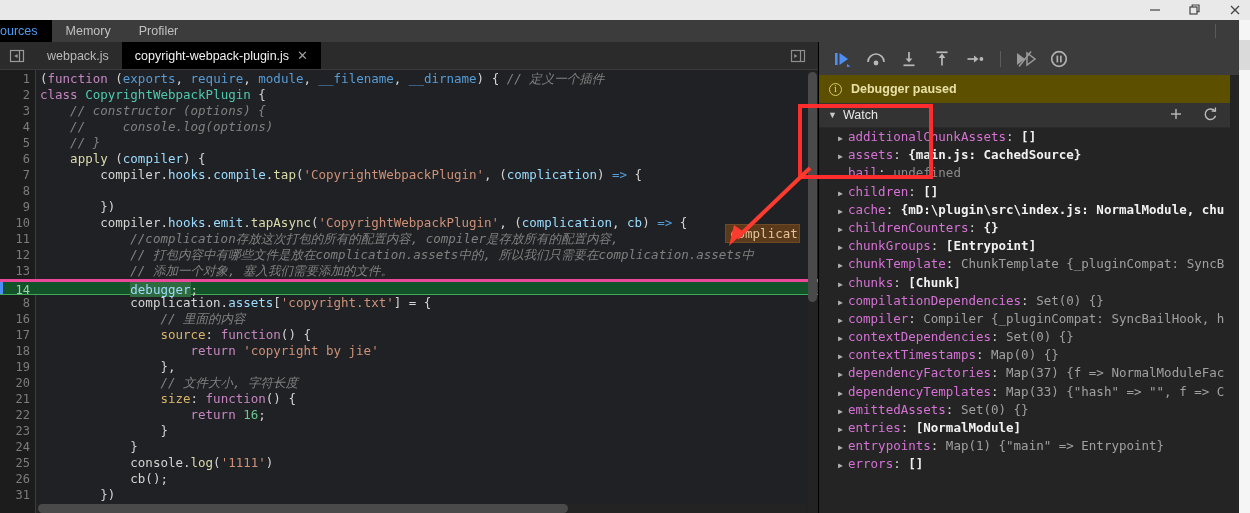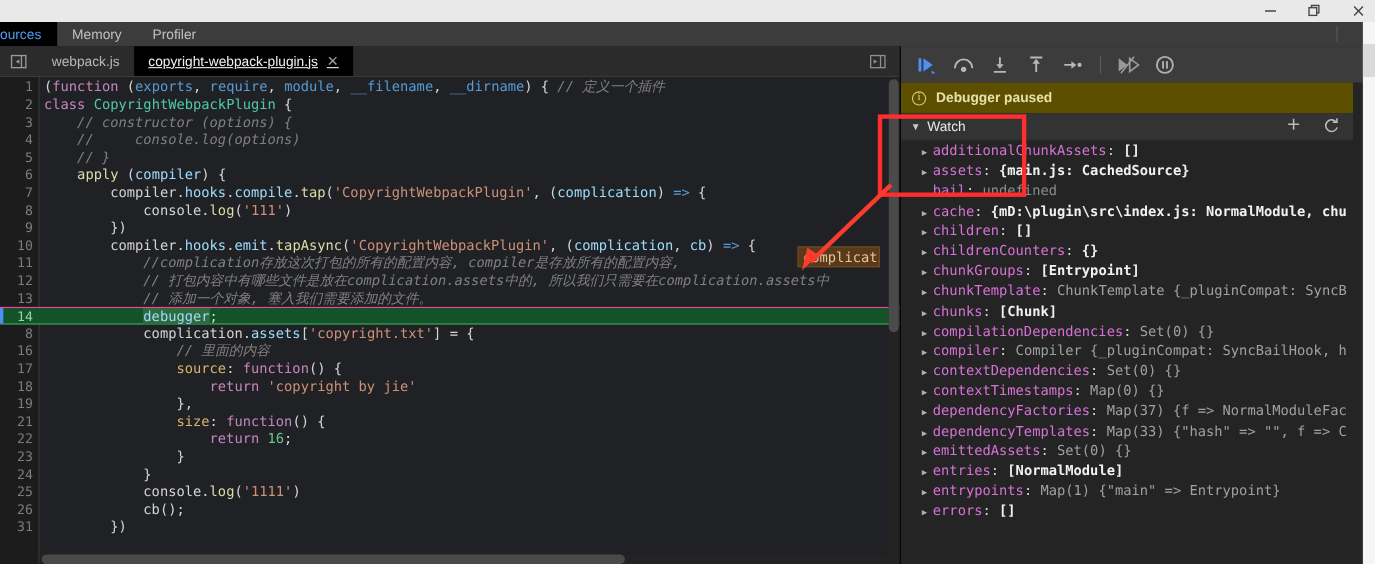--- a/index.html
+++ b/index.html
@@ -47,21 +47,21 @@
     display:flex; align-items:stretch;
   }
   .nav-toggle {
     width:34px; display:flex; align-items:center; justify-content:center;
   }
   .nav-toggle svg { display:block; }
   .file-tab {
     display:flex; align-items:center; gap:8px; padding:0 13px;
     font-size:12.5px; color:#b9b9b9; white-space:nowrap;
   }
-  .file-tab.active { background:#000000; color:#f1f1f1;text-decoration:underline; }
+  .file-tab.active { background:#000000; color:#f1f1f1; }
   .file-tab .x { color:#a0a0a0; font-size:13px; line-height:1; }
   .tab-right-icon {
     position:absolute; right:6px; top:0; height:28px;
     display:flex; align-items:center; padding:0 6px;
   }
 
   
   .code-area {
     position:absolute; left:0; top:28px; width:818px; height:443px;
     background:#202124; overflow:hidden;
@@ -74,21 +74,21 @@
   }
   .code-lines { position:absolute; left:0; top:1px; width:818px; }
   .cline { position:relative; height:16px; line-height:16px; white-space:pre; }
   .lnum {
     position:absolute; left:0; width:30px; text-align:right;
     color:#7c7c7c; font-size:12px;
   }
   .ctext { position:absolute; left:40px; color:#d4d4d4; }
   .cline.hl { background:#14532a; }
   .cline.hl .lnum { color:#9fd0a8; }
-  .cline.hl-top { border-top:1px solid #ec4899; }
+  .cline.hl-top { border-top:3px solid #ec4899; }
   .cline.hl-bot { border-bottom:1px solid #3ea95a; }
   .cline.hl::before {
     content:""; position:absolute; left:0; top:0; bottom:0; width:3px; background:#4d8ef7;
   }
   .sel { background:#2f6b3f; }
 
   
   .t-kw   { color:#c586c0; }       
   .t-kw2  { color:#569cd6; }       
   .t-fn   { color:#dcdcaa; }       
@@ -269,32 +269,33 @@
     <div class="code-area">
       <div class="gutter-bg"></div>
       <div class="code-lines" id="code-lines">
           <div class="cline"><span class="lnum">1</span><span class="ctext"><span class="t-pl">(</span><span class="t-kw">function</span> <span class="t-pl">(</span><span class="t-kw2">exports</span><span class="t-pl">, </span><span class="t-kw2">require</span><span class="t-pl">, </span><span class="t-kw2">module</span><span class="t-pl">, </span><span class="t-kw2">__filename</span><span class="t-pl">, </span><span class="t-kw2">__dirname</span><span class="t-pl">) { </span><span class="t-cmt">// 定义一个插件</span></span></div>
           <div class="cline"><span class="lnum">2</span><span class="ctext"><span class="t-kw">class</span> <span class="t-cls">CopyrightWebpackPlugin</span> <span class="t-pl">{</span></span></div>
           <div class="cline"><span class="lnum">3</span><span class="ctext">    <span class="t-cmt">// constructor (options) {</span></span></div>
           <div class="cline"><span class="lnum">4</span><span class="ctext">    <span class="t-cmt">//     console.log(options)</span></span></div>
           <div class="cline"><span class="lnum">5</span><span class="ctext">    <span class="t-cmt">// }</span></span></div>
           <div class="cline"><span class="lnum">6</span><span class="ctext">    <span class="t-fn">apply</span> <span class="t-pl">(</span><span class="t-var">compiler</span><span class="t-pl">) {</span></span></div>
           <div class="cline"><span class="lnum">7</span><span class="ctext">        <span class="t-pl">compiler.</span><span class="t-var">hooks</span><span class="t-pl">.</span><span class="t-var">compile</span><span class="t-pl">.</span><span class="t-fn">tap</span><span class="t-pl">(</span><span class="t-str">'CopyrightWebpackPlugin'</span><span class="t-pl">, (</span><span class="t-var">complication</span><span class="t-pl">) </span><span class="t-arrow">=&gt;</span><span class="t-pl"> {</span></span></div>
-          <div class="cline"><span class="lnum">8</span><span class="ctext">            <span class="t-pl">console.</span><span class="t-fn">log</span><span class="t-pl">(</span><span class="t-str">'111'</span><span class="t-pl">)</span></span></div>
+          <div class="cline"><span class="lnum">8</span></div>
           <div class="cline"><span class="lnum">9</span><span class="ctext">        <span class="t-pl">})</span></span></div>
           <div class="cline"><span class="lnum">10</span><span class="ctext">        <span class="t-pl">compiler.</span><span class="t-var">hooks</span><span class="t-pl">.</span><span class="t-var">emit</span><span class="t-pl">.</span><span class="t-fn">tapAsync</span><span class="t-pl">(</span><span class="t-str">'CopyrightWebpackPlugin'</span><span class="t-pl">, (</span><span class="t-var">complication</span><span class="t-pl">, </span><span class="t-var">cb</span><span class="t-pl">) </span><span class="t-arrow">=&gt;</span><span class="t-pl"> {</span></span></div>
           <div class="cline"><span class="lnum">11</span><span class="ctext">            <span class="t-cmt">//complication存放这次打包的所有的配置内容, compiler是存放所有的配置内容,</span></span></div>
           <div class="cline"><span class="lnum">12</span><span class="ctext">            <span class="t-cmt">// 打包内容中有哪些文件是放在complication.assets中的, 所以我们只需要在complication.assets中</span></span></div>
           <div class="cline"><span class="lnum">13</span><span class="ctext">            <span class="t-cmt">// 添加一个对象, 塞入我们需要添加的文件。</span></span></div>
           <div class="cline hl hl-top hl-bot"><span class="lnum">14</span><span class="ctext">            <span class="sel t-var">debugger</span><span class="t-pl">;</span></span></div>
           <div class="cline"><span class="lnum">8</span><span class="ctext">            <span class="t-pl">complication.</span><span class="t-var">assets</span><span class="t-pl">[</span><span class="t-str">'copyright.txt'</span><span class="t-pl">] = {</span></span></div>
           <div class="cline"><span class="lnum">16</span><span class="ctext">                <span class="t-cmt">// 里面的内容</span></span></div>
           <div class="cline"><span class="lnum">17</span><span class="ctext">                <span class="t-prop">source</span><span class="t-pl">: </span><span class="t-kw">function</span><span class="t-pl">() {</span></span></div>
           <div class="cline"><span class="lnum">18</span><span class="ctext">                    <span class="t-kw">return</span> <span class="t-str">'copyright by jie'</span></span></div>
           <div class="cline"><span class="lnum">19</span><span class="ctext">                <span class="t-pl">},</span></span></div>
+          <div class="cline"><span class="lnum">20</span><span class="ctext">                <span class="t-cmt">// 文件大小, 字符长度</span></span></div>
           <div class="cline"><span class="lnum">21</span><span class="ctext">                <span class="t-prop">size</span><span class="t-pl">: </span><span class="t-kw">function</span><span class="t-pl">() {</span></span></div>
           <div class="cline"><span class="lnum">22</span><span class="ctext">                    <span class="t-kw">return</span> <span class="t-num">16</span><span class="t-pl">;</span></span></div>
           <div class="cline"><span class="lnum">23</span><span class="ctext">                <span class="t-pl">}</span></span></div>
           <div class="cline"><span class="lnum">24</span><span class="ctext">            <span class="t-pl">}</span></span></div>
           <div class="cline"><span class="lnum">25</span><span class="ctext">            <span class="t-pl">console.</span><span class="t-fn">log</span><span class="t-pl">(</span><span class="t-str">'1111'</span><span class="t-pl">)</span></span></div>
           <div class="cline"><span class="lnum">26</span><span class="ctext">            <span class="t-pl">cb();</span></span></div>
           <div class="cline"><span class="lnum">31</span><span class="ctext">        <span class="t-pl">})</span></span></div>
         </div>
     </div>
 
@@ -381,22 +382,22 @@
             <polyline points="8.6,5.1 12.4,5.1 12.4,1.6" fill="none" stroke="#bcbcbc" stroke-width="1.4"></polyline>
           </svg>
         </span>
       </div>
     </div>
 
     <div class="watch-body" id="watch-body">
         <div class="wrow"><span style="display: inline-block; width: 19px;"></span><span class="wcaret">▶</span><span class="wname">additionalChunkAssets</span><span class="wcolon">: </span><span class="wval-b">[]</span></div>
         <div class="wrow"><span style="display: inline-block; width: 19px;"></span><span class="wcaret">▶</span><span class="wname">assets</span><span class="wcolon">: </span><span class="wval-b">{main.js: CachedSource}</span></div>
         <div class="wrow"><span style="display: inline-block; width: 19px;"></span><span class="wcaret"></span><span class="wname">bail</span><span class="wcolon">: </span><span class="wval-undef">undefined</span></div>
+        <div class="wrow"><span style="display: inline-block; width: 19px;"></span><span class="wcaret">▶</span><span class="wname">children</span><span class="wcolon">: </span><span class="wval-b">[]</span></div>
         <div class="wrow"><span style="display: inline-block; width: 19px;"></span><span class="wcaret">▶</span><span class="wname">cache</span><span class="wcolon">: </span><span class="wval-b">{mD:\plugin\src\index.js: NormalModule, chu</span></div>
-        <div class="wrow"><span style="display: inline-block; width: 19px;"></span><span class="wcaret">▶</span><span class="wname">children</span><span class="wcolon">: </span><span class="wval-b">[]</span></div>
         <div class="wrow"><span style="display: inline-block; width: 19px;"></span><span class="wcaret">▶</span><span class="wname">childrenCounters</span><span class="wcolon">: </span><span class="wval-b">{}</span></div>
         <div class="wrow"><span style="display: inline-block; width: 19px;"></span><span class="wcaret">▶</span><span class="wname">chunkGroups</span><span class="wcolon">: </span><span class="wval-b">[Entrypoint]</span></div>
         <div class="wrow"><span style="display: inline-block; width: 19px;"></span><span class="wcaret">▶</span><span class="wname">chunkTemplate</span><span class="wcolon">: </span><span class="wval-dim">ChunkTemplate {_pluginCompat: SyncB</span></div>
         <div class="wrow"><span style="display: inline-block; width: 19px;"></span><span class="wcaret">▶</span><span class="wname">chunks</span><span class="wcolon">: </span><span class="wval-b">[Chunk]</span></div>
         <div class="wrow"><span style="display: inline-block; width: 19px;"></span><span class="wcaret">▶</span><span class="wname">compilationDependencies</span><span class="wcolon">: </span><span class="wval-dim">Set(0) {}</span></div>
         <div class="wrow"><span style="display: inline-block; width: 19px;"></span><span class="wcaret">▶</span><span class="wname">compiler</span><span class="wcolon">: </span><span class="wval-dim">Compiler {_pluginCompat: SyncBailHook, h</span></div>
         <div class="wrow"><span style="display: inline-block; width: 19px;"></span><span class="wcaret">▶</span><span class="wname">contextDependencies</span><span class="wcolon">: </span><span class="wval-dim">Set(0) {}</span></div>
         <div class="wrow"><span style="display: inline-block; width: 19px;"></span><span class="wcaret">▶</span><span class="wname">contextTimestamps</span><span class="wcolon">: </span><span class="wval-dim">Map(0) {}</span></div>
         <div class="wrow"><span style="display: inline-block; width: 19px;"></span><span class="wcaret">▶</span><span class="wname">dependencyFactories</span><span class="wcolon">: </span><span class="wval-dim">Map(37) {f =&gt; NormalModuleFac</span></div>
         <div class="wrow"><span style="display: inline-block; width: 19px;"></span><span class="wcaret">▶</span><span class="wname">dependencyTemplates</span><span class="wcolon">: </span><span class="wval-dim">Map(33) {"hash" =&gt; "", f =&gt; C</span></div>

